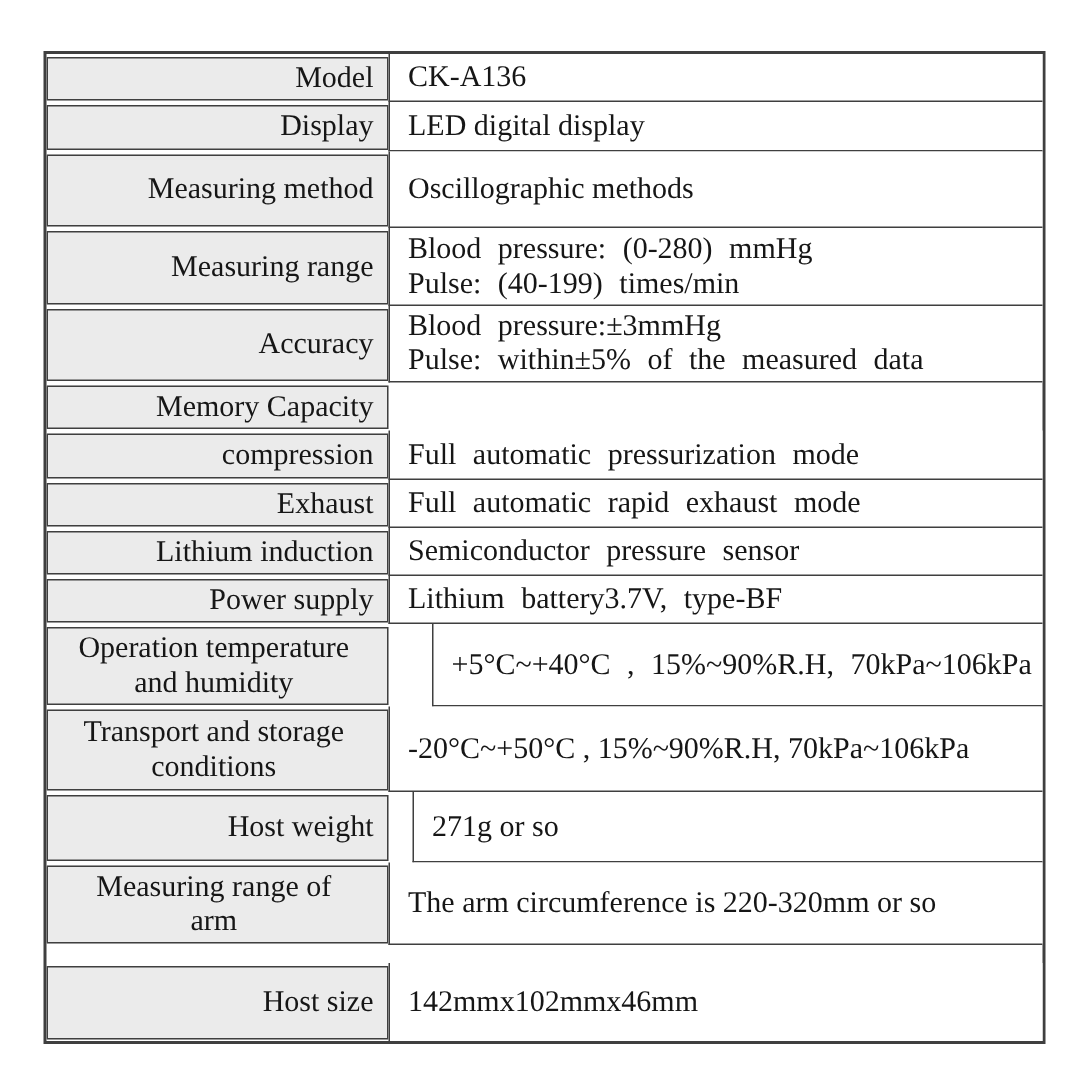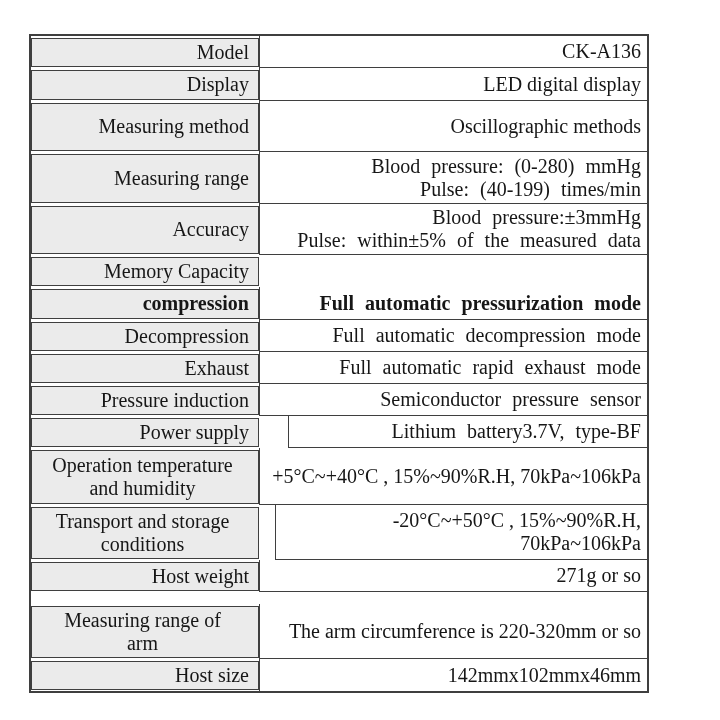--- a/index.html
+++ b/index.html
@@ -14,37 +14,37 @@
     height: 720px;
     background: var(--page-bg, #ffffff);
     font-family: "Liberation Serif", "DejaVu Serif", serif;
     color: var(--text-color, #161616);
     overflow: hidden;
   }
   .spec-table {
     position: absolute;
     left: 29px;
     top: 34px;
-    width: 620px;
+    width: 668px;
     box-sizing: border-box;
     border: 2px solid var(--border-color, #3f3f3f);
     background: #ffffff;
   }
   .row {
     display: flex;
     align-items: stretch;
   }
   
   .row:nth-child(1)  { min-height: 29px; }
   .row:nth-child(2)  { min-height: 33px; }
   .row:nth-child(3)  { min-height: 51px; }
   .row:nth-child(4)  { min-height: 52px; }
   .row:nth-child(5)  { min-height: 50px; }
   .row:nth-child(6)  { min-height: 31px; }
-  .row:nth-child(7)  { min-height: 33px; font-weight: bold; }
+  .row:nth-child(7)  { min-height: 33px; }
   .row:nth-child(8)  { min-height: 32px; }
   .row:nth-child(9)  { min-height: 31px; }
   .row:nth-child(10) { min-height: 29px; }
   .row:nth-child(11) { min-height: 30px; gap: 29px; }
   .row:nth-child(12) { min-height: 57px; }
   .row:nth-child(13) { min-height: 47px; gap: 16px; }
   .row:nth-child(14) { min-height: 29px; }
   .row:nth-child(15) { min-height: 52px; margin-top: 12px; }
   .row:nth-child(16) { min-height: 29px; }
 
@@ -62,21 +62,21 @@
     background: var(--label-bg, #ebebeb);
     border: 1px solid var(--border-color, #3f3f3f);
     margin: 1.5px 0;
     text-align: right;
     padding: 2px 9px 2px 4px;
   }
   .label.center { text-align: center; }
   .value {
     flex: 1 1 auto;
     border-left: 1px solid var(--border-color, #3f3f3f);
-    text-align: right;
+    text-align: left;
     padding: 2px 6px 2px 12px;
     background: #ffffff;
   }
   .row:not(:last-child) .value {
     border-bottom: 1.5px solid var(--border-color, #3f3f3f);
   }
   
   .row:nth-child(4) .value,
   .row:nth-child(5) .value,
   .row:nth-child(7) .value,
@@ -142,37 +142,29 @@
       <div class="row">
         <div class="cell label">
           <span>compression</span>
         </div>
         <div class="cell value">
           <span>Full automatic pressurization mode</span>
         </div>
       </div>
       <div class="row">
         <div class="cell label">
-          <span>Decompression</span>
-        </div>
-        <div class="cell value">
-          <span>Full automatic decompression mode</span>
-        </div>
-      </div>
-      <div class="row">
-        <div class="cell label">
           <span>Exhaust</span>
         </div>
         <div class="cell value">
           <span>Full automatic rapid exhaust mode</span>
         </div>
       </div>
       <div class="row">
         <div class="cell label">
-          <span>Pressure induction</span>
+          <span>Lithium induction</span>
         </div>
         <div class="cell value">
           <span>Semiconductor pressure sensor</span>
         </div>
       </div>
       <div class="row">
         <div class="cell label">
           <span>Power supply</span>
         </div>
         <div class="cell value">

